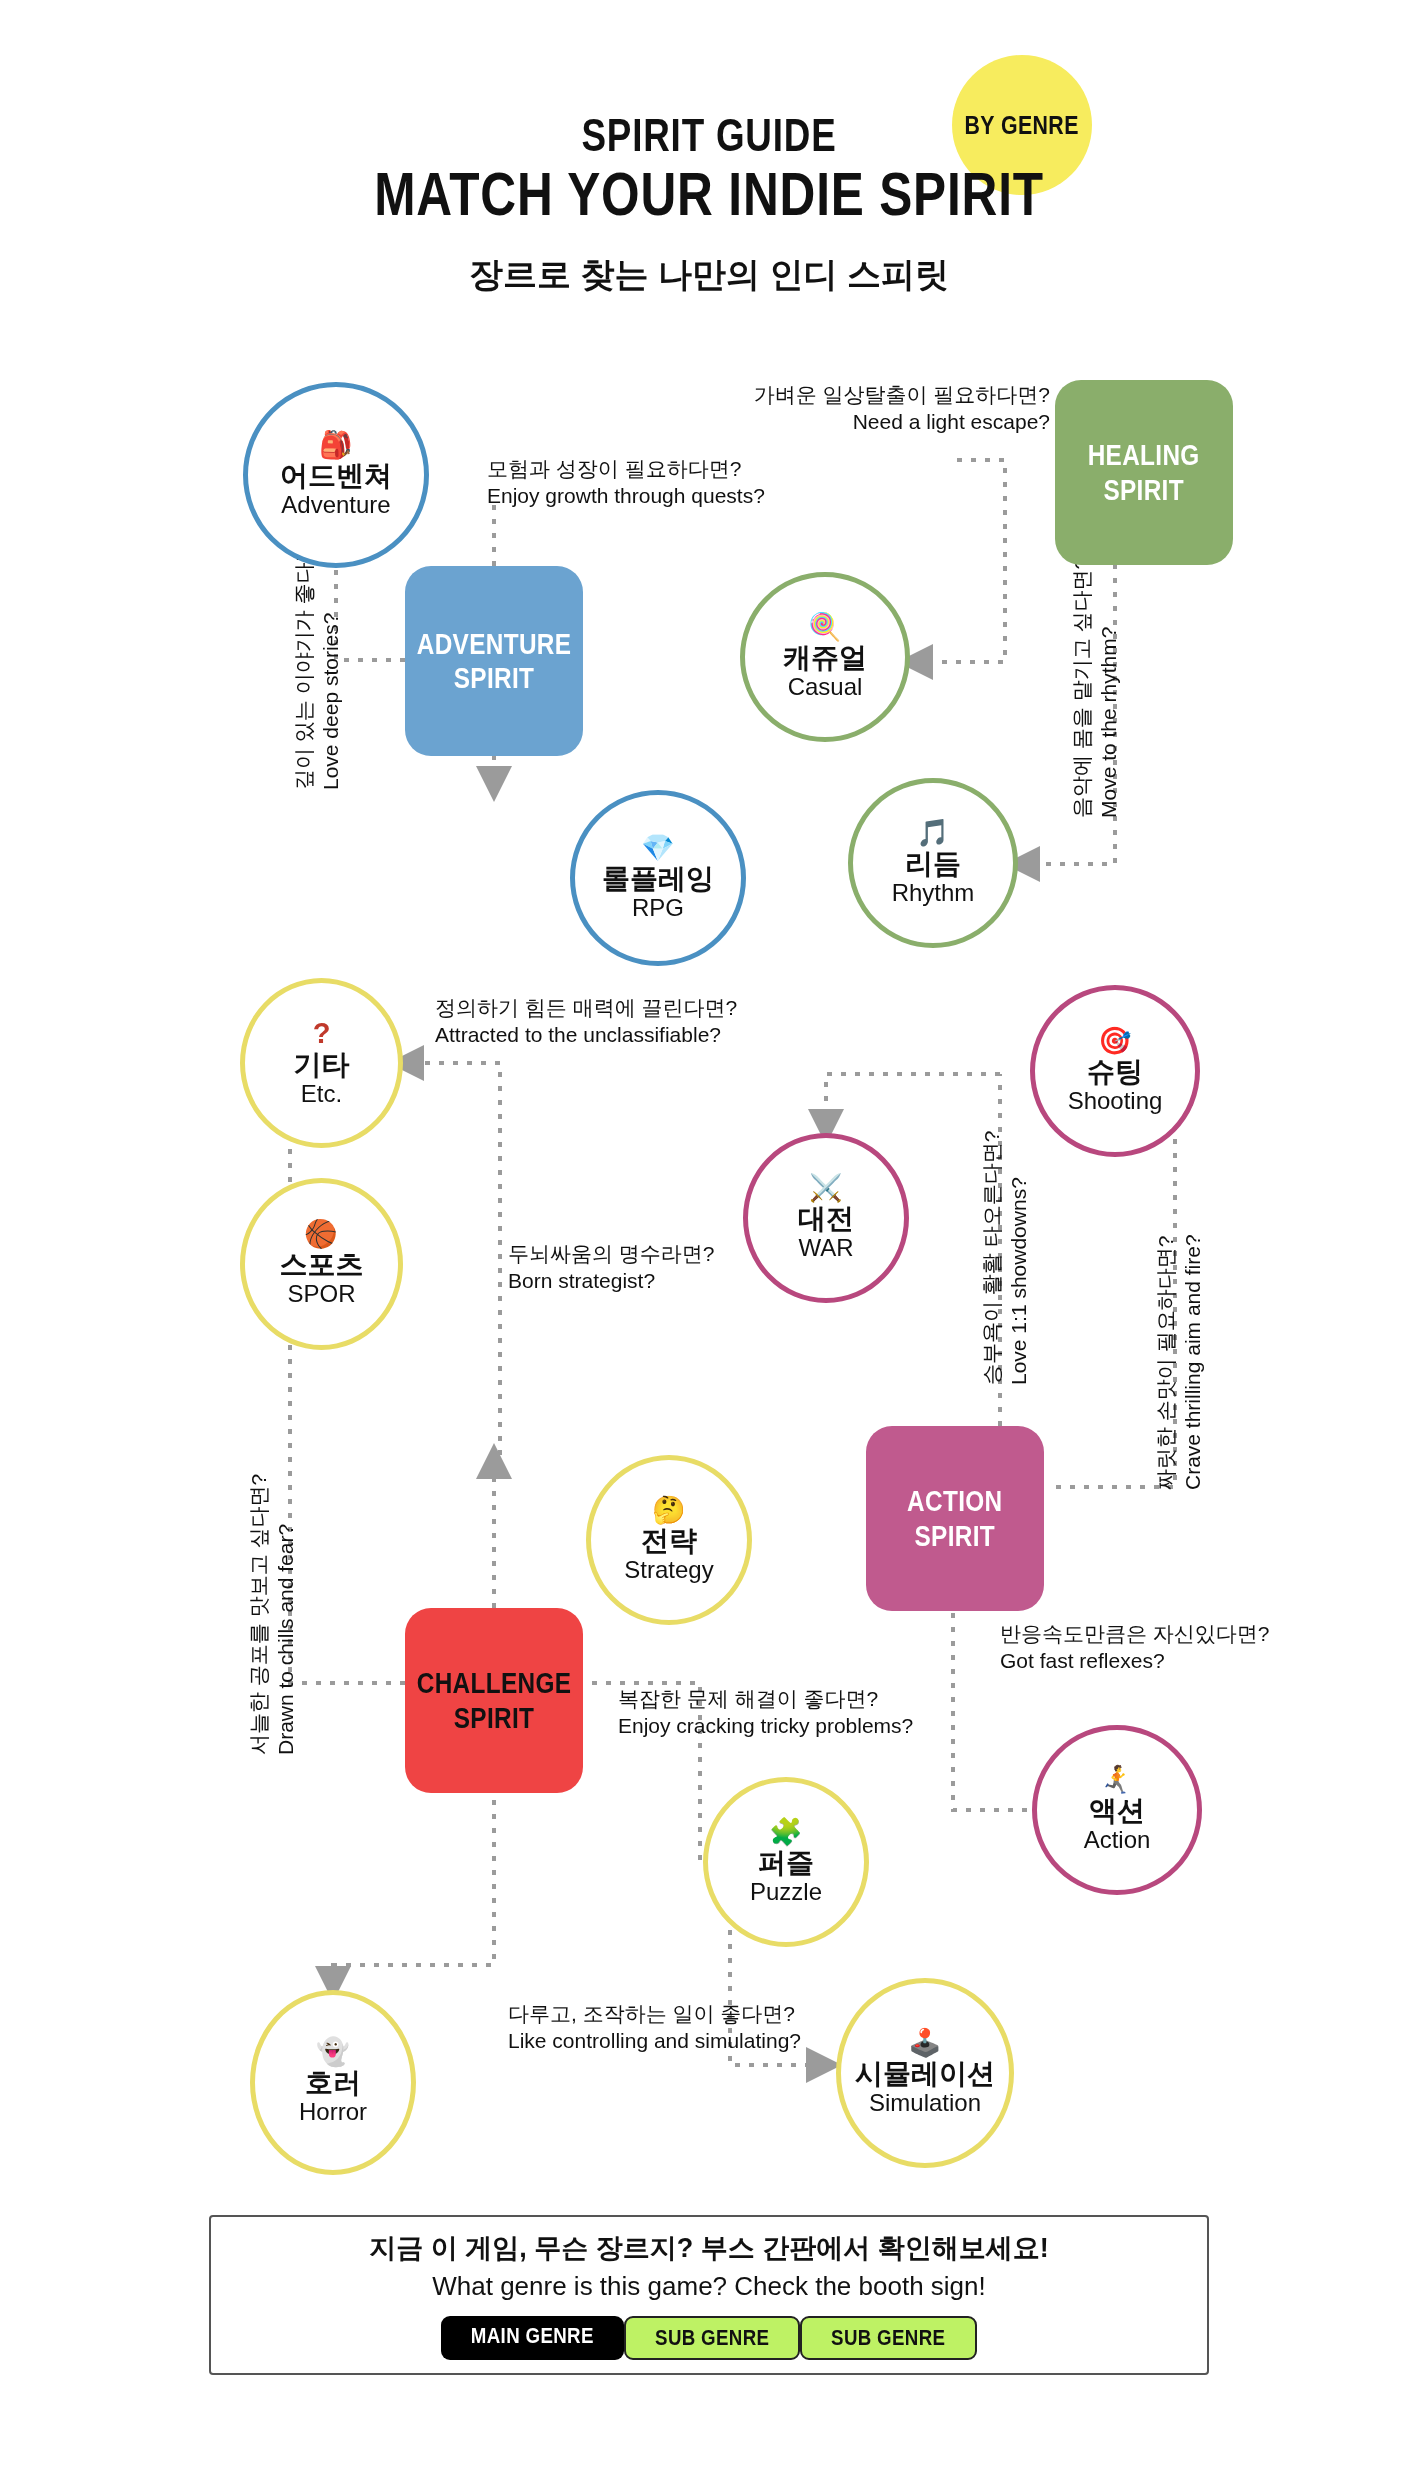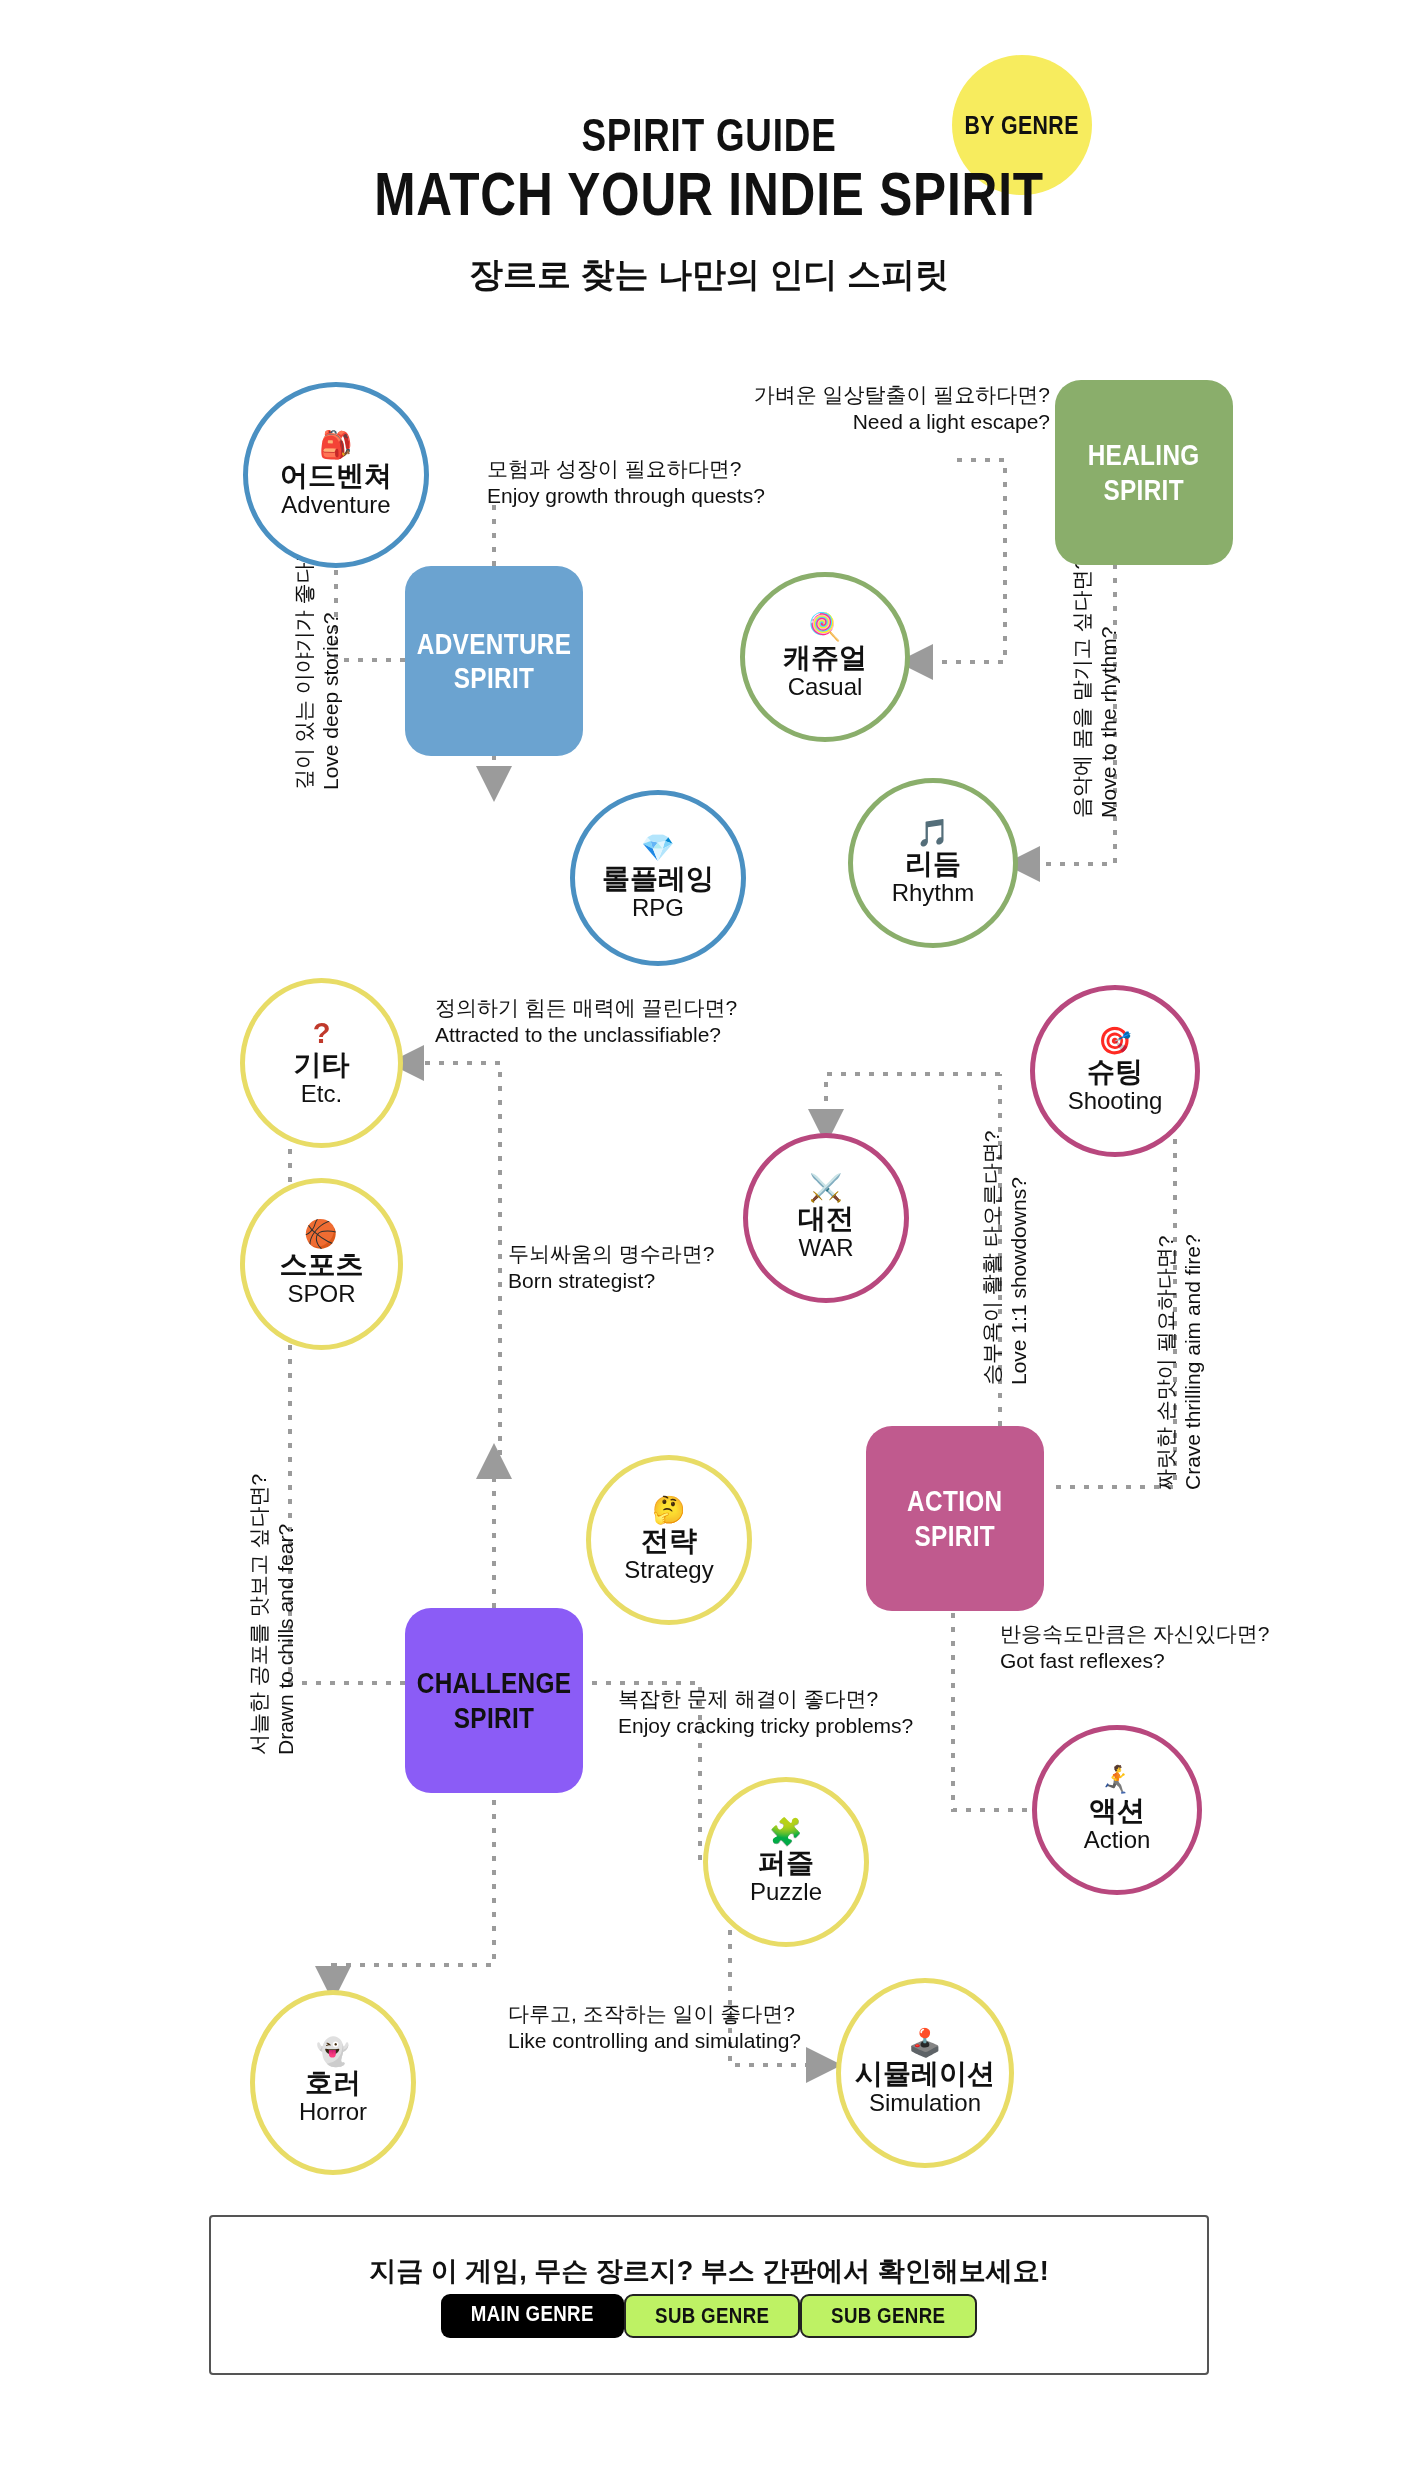--- a/index.html
+++ b/index.html
@@ -154,21 +154,21 @@
   <div class="spirit" style="left:1055px; top:380px; width:178px; height:185px; background:#8AAE6B; color:#fff;">
     <span>HEALING
 SPIRIT</span>
   </div>
 
   <div class="spirit" style="left:866px; top:1426px; width:178px; height:185px; background:#C05A8E; color:#fff;">
     <span>ACTION
 SPIRIT</span>
   </div>
 
-  <div class="spirit" style="left:405px; top:1608px; width:178px; height:185px; background:#8b5cf6; color:#111;align-items:center;">
+  <div class="spirit" style="left:405px; top:1608px; width:178px; height:185px; background:#ef4444; color:#111;align-items:center;">
     <span>CHALLENGE
 SPIRIT</span>
   </div>
 
   <div class="circ" style="left:243px; top:382px; width:186px; height:186px; border:5px solid #4A90C2;">
     <div class="emj">🎒</div>
     <div class="kr">어드벤쳐</div>
     <div class="en">Adventure</div>
   </div>
 
@@ -310,20 +310,21 @@
     </div>
   </div>
 
   <div class="qlab left" style="left:508px; top:2000px;">
     <span class="kr">다루고, 조작하는 일이 좋다면?</span>
     <span class="en">Like controlling and simulating?</span>
   </div>
 
   <div class="footer">
     <div class="f-kr">지금 이 게임, 무슨 장르지? 부스 간판에서 확인해보세요!</div>
+    <div class="f-en">What genre is this game? Check the booth sign!</div>
     <div class="btnrow">
       <div class="btn btn-main">
         <span>MAIN GENRE</span>
       </div>
       <div class="btn btn-sub">
         <span>SUB GENRE</span>
       </div>
       <div class="btn btn-sub">
         <span>SUB GENRE</span>
       </div>

